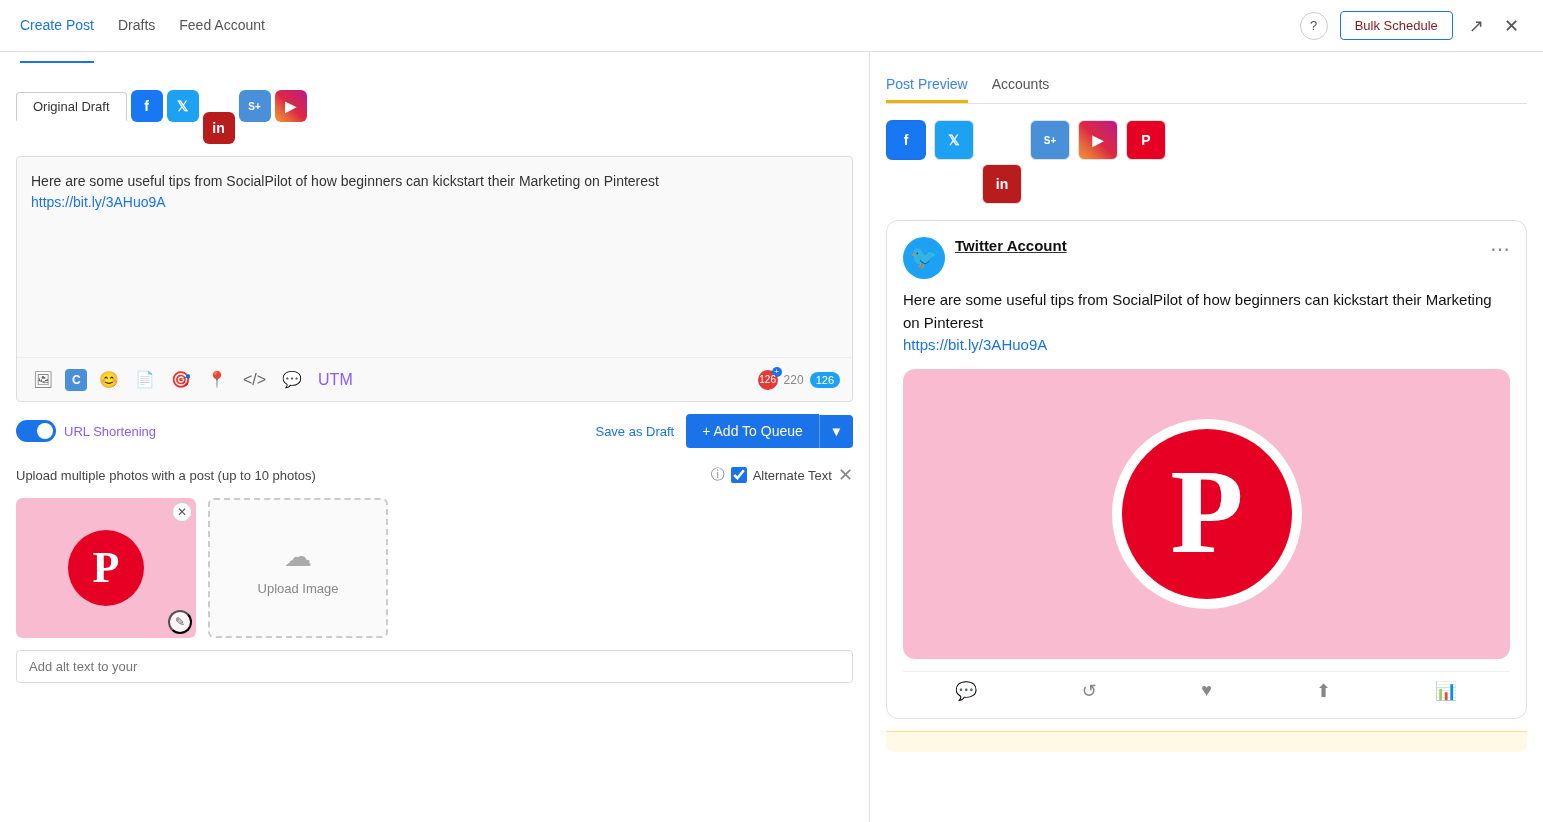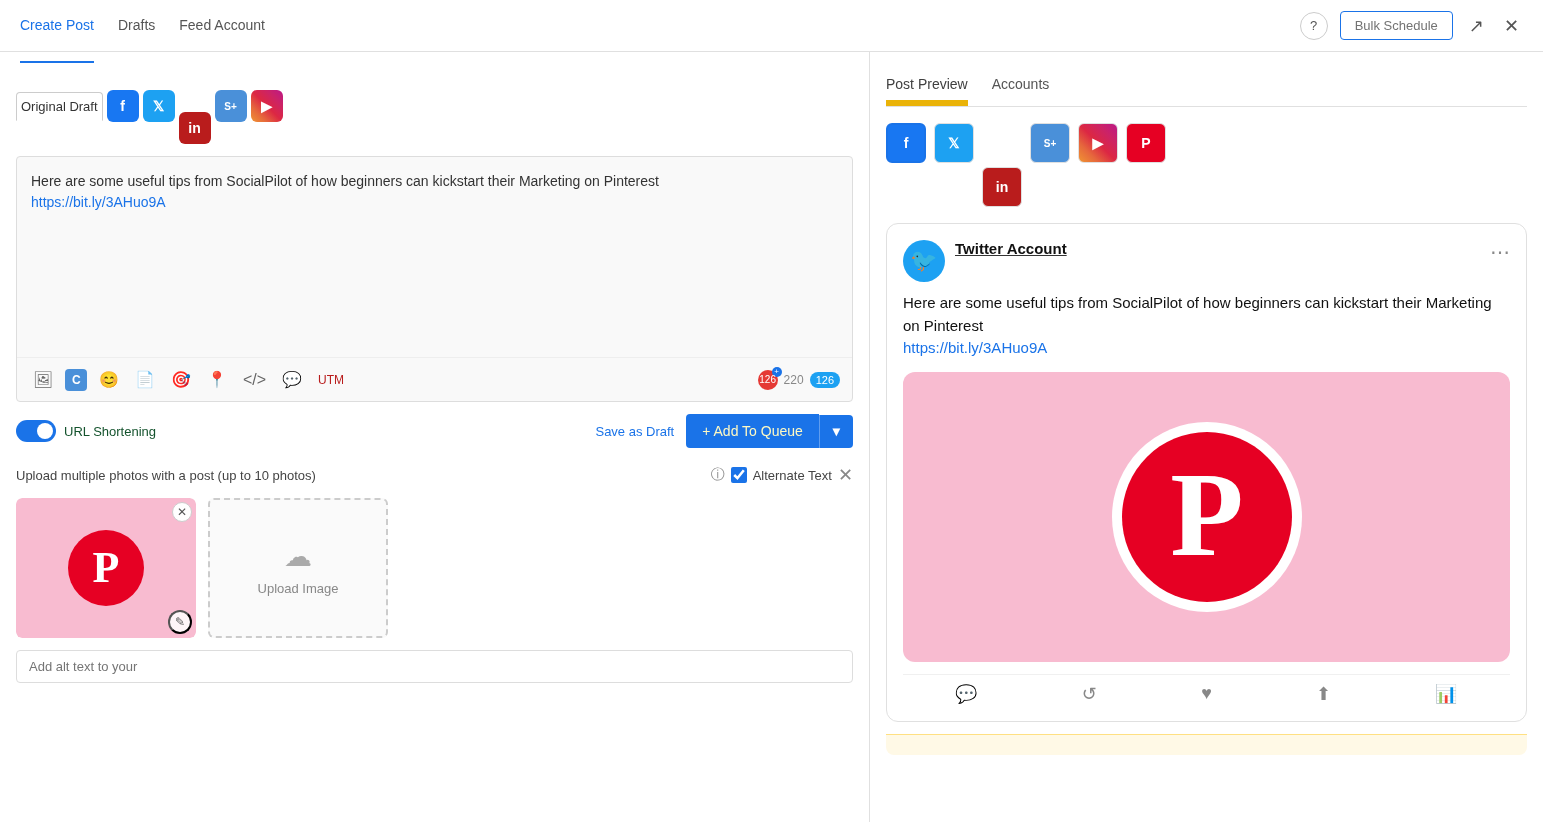--- a/index.html
+++ b/index.html
@@ -5,32 +5,32 @@
     * { box-sizing: border-box; margin: 0; padding: 0; }
     body { font-family: -apple-system, BlinkMacSystemFont, 'Segoe UI', sans-serif; font-size: 14px; background: #fff; color: #333; }
 
     
     .top-nav { display: flex; align-items: center; padding: 0 20px; border-bottom: 1px solid #e0e0e0; height: 52px; }
     .nav-tabs { display: flex; gap: 24px; flex: 1; }
     .nav-tab { padding: 28px 0; font-size: 14px; color: #555; cursor: pointer; border-bottom: 2px solid transparent; text-decoration: none; }
     .nav-tab.active { color: #1a73e8; border-bottom: 2px solid #1a73e8; font-weight: 500; }
     .nav-actions { display: flex; align-items: center; gap: 12px; }
     .help-btn { width: 28px; height: 28px; border-radius: 50%; border: 1px solid #ccc; background: #fff; cursor: pointer; display: flex; align-items: center; justify-content: center; color: #555; font-size: 13px; }
-    .bulk-btn { border: 1px solid #1a73e8; color: #737373; background: #fff; padding: 6px 14px; border-radius: 4px; cursor: pointer; font-size: 13px; }
+    .bulk-btn { border: 1px solid #1a73e8; color: #7f1d1d; background: #fff; padding: 6px 14px; border-radius: 4px; cursor: pointer; font-size: 13px; }
     .expand-btn, .close-btn { background: none; border: none; cursor: pointer; color: #555; font-size: 18px; padding: 4px; }
 
     
     .main-layout { display: flex; height: calc(100vh - 52px); }
 
     
     .left-panel { flex: 0 0 870px; padding: 16px; overflow-y: auto; border-right: 1px solid #e0e0e0; }
 
     
     .draft-tabs { display: flex; align-items: center; gap: 4px; margin-bottom: 12px; }
-    .draft-tab { padding: 6px 4px; border: 1px solid #ccc; background: #fff; border-radius: 4px 4px 0 0; font-size: 13px; cursor: pointer; }
+    .draft-tab { padding: 6px 16px; border: 1px solid #ccc; background: #fff; border-radius: 4px 4px 0 0; font-size: 13px; cursor: pointer; }
     .draft-tab.active { background: #fff; border-bottom: 1px solid #fff; font-weight: 500; }
     .social-icon-tab { width: 32px; height: 32px; border-radius: 6px; display: flex; align-items: center; justify-content: center; cursor: pointer; font-size: 16px; }
 
     
     .text-editor-container { border: 1px solid #ddd; border-radius: 4px; background: #f9f9f9; margin-bottom: 12px; }
     .text-editor { min-height: 200px; padding: 14px; font-size: 14px; line-height: 1.5; color: #333; outline: none; }
     .text-link { color: #1a73e8; text-decoration: none; }
     .editor-toolbar { display: flex; align-items: center; padding: 8px 12px; border-top: 1px solid #eee; gap: 8px; }
     .toolbar-icon { color: #666; cursor: pointer; font-size: 16px; padding: 4px; }
     .toolbar-c { background: #4a90d9; color: #fff; width: 22px; height: 22px; border-radius: 4px; display: flex; align-items: center; justify-content: center; font-size: 12px; font-weight: bold; cursor: pointer; }
@@ -38,21 +38,21 @@
     .twitter-count { background: #1da1f2; color: #fff; padding: 2px 6px; border-radius: 10px; font-size: 11px; }
     .notif-badge { background: #e53935; color: #fff; width: 20px; height: 20px; border-radius: 50%; display: flex; align-items: center; justify-content: center; font-size: 11px; position: relative; }
     .notif-plus { position: absolute; top: -3px; right: -4px; background: #1a73e8; color: #fff; width: 10px; height: 10px; border-radius: 50%; font-size: 8px; display: flex; align-items: center; justify-content: center; }
 
     
     .url-row { display: flex; align-items: center; margin-bottom: 16px; }
     .toggle-switch { position: relative; width: 40px; height: 22px; margin-right: 8px; }
     .toggle-switch input { opacity: 0; width: 0; height: 0; }
     .slider { position: absolute; cursor: pointer; top: 0; left: 0; right: 0; bottom: 0; background-color: #1a73e8; border-radius: 22px; transition: .4s; }
     .slider:before { position: absolute; content: ""; height: 16px; width: 16px; left: 3px; bottom: 3px; background-color: white; border-radius: 50%; transition: .4s; transform: translateX(18px); }
-    .url-label { font-size: 13px; color: #14532d; flex: 1; }
+    .url-label { font-size: 13px; color: #8b5cf6; flex: 1; }
     .save-draft-btn { background: none; border: none; color: #1a73e8; font-size: 13px; cursor: pointer; margin-right: 12px; }
     .add-queue-btn { background: #1a73e8; color: #fef9c3; border: none; padding: 9px 16px; border-radius: 4px 0 0 4px; cursor: pointer; font-size: 14px; display: flex; align-items: center; gap: 6px; }
     .queue-dropdown { background: #1a73e8; color: #fff; border: none; border-left: 1px solid rgba(255,255,255,0.3); padding: 9px 10px; border-radius: 0 4px 4px 0; cursor: pointer; }
 
     
     .upload-section-header { font-size: 13px; color: #444; margin-bottom: 12px; display: flex; align-items: center; gap: 8px; }
     .alt-text-label { margin-left: auto; display: flex; align-items: center; gap: 6px; font-size: 13px; color: #444; }
     .checkbox-blue { accent-color: #1a73e8; width: 16px; height: 16px; }
     .close-x { background: none; border: none; color: #888; cursor: pointer; font-size: 18px; }
 
@@ -68,21 +68,21 @@
 
     
     .pinterest-img-preview { width: 180px; height: 140px; border-radius: 6px; background: #f8bbd0; display: flex; align-items: center; justify-content: center; }
 
     
     .right-panel { flex: 1; padding: 16px; overflow-y: auto; }
 
     
     .preview-tabs { display: flex; border-bottom: 1px solid #e0e0e0; margin-bottom: 16px; gap: 24px; }
     .preview-tab { padding: 8px 0; font-size: 14px; cursor: pointer; color: #555; border-bottom: 2px solid transparent; }
-    .preview-tab.active { color: #404040; border-bottom: 6px solid #eab308; font-weight: 500; }
+    .preview-tab.active { color: #3b82f6; border-bottom: 3px solid #eab308; font-weight: 500; }
 
     
     .preview-social-icons { display: flex; gap: 8px; margin-bottom: 16px; }
     .preview-social-icon { width: 40px; height: 40px; border-radius: 6px; display: flex; align-items: center; justify-content: center; cursor: pointer; font-size: 18px; border: 1px solid #e0e0e0; }
     .preview-social-icon.active { border: 2px solid #1a73e8; }
 
     
     .tweet-preview { border: 1px solid #e0e0e0; border-radius: 12px; padding: 16px; }
     .tweet-header { display: flex; align-items: flex-start; margin-bottom: 10px; }
     .tweet-avatar { width: 42px; height: 42px; border-radius: 50%; background: #1da1f2; display: flex; align-items: center; justify-content: center; margin-right: 10px; flex-shrink: 0; }
@@ -160,21 +160,21 @@
       <div class="editor-toolbar">
 
         <span class="toolbar-icon" title="Upload">🖼</span>
         <span class="toolbar-c">C</span>
         <span class="toolbar-icon">😊</span>
         <span class="toolbar-icon">📄</span>
         <span class="toolbar-icon">🎯</span>
         <span class="toolbar-icon">📍</span>
         <span class="toolbar-icon">&lt;/&gt;</span>
         <span class="toolbar-icon">💬</span>
-        <span class="toolbar-icon" style="font-size:12px;font-weight:500;color:#b91c1c;">UTM</span>
+        <span class="toolbar-icon" style="font-size:16px;font-weight:500;color:#8b5cf6;">UTM</span>
 
         <div class="char-count">
 
           <div class="notif-badge">
             <span style="font-size:10px;position:relative;z-index:1;">126</span>
             <div class="notif-plus">+</div>
           </div>
           <span>220</span>
           <span class="twitter-count">126</span>
         </div>

